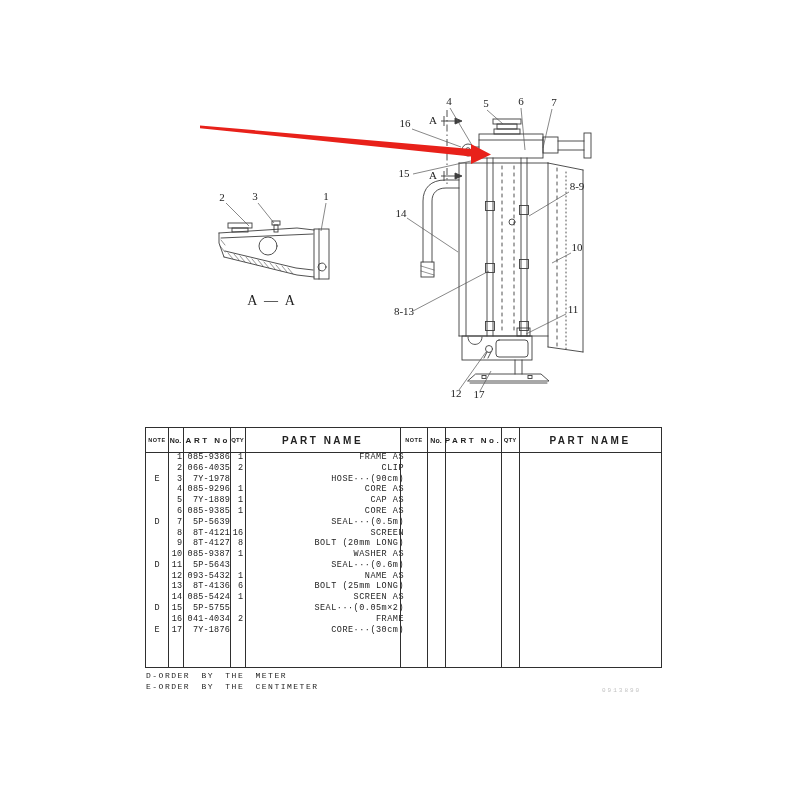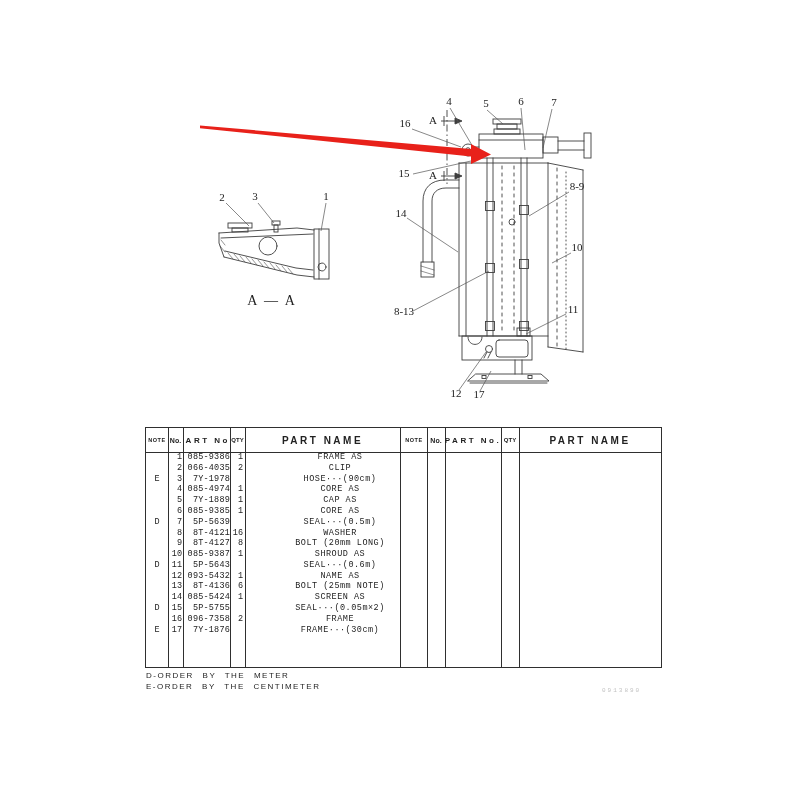--- a/index.html
+++ b/index.html
@@ -43,26 +43,26 @@
   .prow{
     position:absolute;left:0;width:100%;height:10.8px;
     font-family:"Liberation Mono","DejaVu Sans Mono",monospace;
     font-size:8.5px;line-height:10.8px;color:#1d1d1d;white-space:nowrap;
   }
   .c{position:absolute;top:0;height:10.8px;overflow:visible;}
   .c-note{left:0;width:22px;text-align:center;}
   .c-no{left:22px;width:14px;text-align:right;}
   .c-part{left:37px;width:47px;text-align:right;letter-spacing:.2px;}
   .c-qty{left:84px;width:13px;text-align:right;}
-  .c-name{left:99px;width:154px;text-align:center;padding-left:18px;letter-spacing:.5px;}
+  .c-name{left:99px;width:154px;text-align:right;padding-left:5px;letter-spacing:.5px;}
 
   
   .footnotes{
     position:absolute;left:146px;top:671px;
-    font-family:Liberation Sans, sans-serif;
+    font-family:Liberation Mono, monospace;
     font-size:8px;color:#1d1d1d;letter-spacing:1.5px;word-spacing:5px;line-height:10.5px;
     white-space:pre;
   }
   .doc-number{
     position:absolute;left:602px;top:687px;width:70px;
     font-family:"Liberation Mono","DejaVu Sans Mono",monospace;
     font-size:6px;color:#c2c2c2;letter-spacing:2px;
   }
 </style>
 </head>
@@ -239,21 +239,21 @@
         <div class="prow" style="top: 45.6px;">
           <span class="c c-note">E</span>
           <span class="c c-no">3</span>
           <span class="c c-part">7Y-1978</span>
           <span class="c c-qty"></span>
           <span class="c c-name">HOSE···(90cm)</span>
         </div>
         <div class="prow" style="top: 56.4px;">
           <span class="c c-note"></span>
           <span class="c c-no">4</span>
-          <span class="c c-part">085-4974</span>
+          <span class="c c-part">085-9296</span>
           <span class="c c-qty">1</span>
           <span class="c c-name">CORE AS</span>
         </div>
         <div class="prow" style="top: 67.2px;">
           <span class="c c-note"></span>
           <span class="c c-no">5</span>
           <span class="c c-part">7Y-1889</span>
           <span class="c c-qty">1</span>
           <span class="c c-name">CAP AS</span>
         </div>
@@ -269,84 +269,84 @@
           <span class="c c-no">7</span>
           <span class="c c-part">5P-5639</span>
           <span class="c c-qty"></span>
           <span class="c c-name">SEAL···(0.5m)</span>
         </div>
         <div class="prow" style="top: 99.6px;">
           <span class="c c-note"></span>
           <span class="c c-no">8</span>
           <span class="c c-part">8T-4121</span>
           <span class="c c-qty">16</span>
-          <span class="c c-name">WASHER</span>
+          <span class="c c-name">SCREEN</span>
         </div>
         <div class="prow" style="top: 110.4px;">
           <span class="c c-note"></span>
           <span class="c c-no">9</span>
           <span class="c c-part">8T-4127</span>
           <span class="c c-qty">8</span>
           <span class="c c-name">BOLT (20mm LONG)</span>
         </div>
         <div class="prow" style="top: 121.2px;">
           <span class="c c-note"></span>
           <span class="c c-no">10</span>
           <span class="c c-part">085-9387</span>
           <span class="c c-qty">1</span>
-          <span class="c c-name">SHROUD AS</span>
+          <span class="c c-name">WASHER AS</span>
         </div>
         <div class="prow" style="top: 132px;">
           <span class="c c-note">D</span>
           <span class="c c-no">11</span>
           <span class="c c-part">5P-5643</span>
           <span class="c c-qty"></span>
           <span class="c c-name">SEAL···(0.6m)</span>
         </div>
         <div class="prow" style="top: 142.8px;">
           <span class="c c-note"></span>
           <span class="c c-no">12</span>
           <span class="c c-part">093-5432</span>
           <span class="c c-qty">1</span>
           <span class="c c-name">NAME AS</span>
         </div>
         <div class="prow" style="top: 153px;">
           <span class="c c-note"></span>
           <span class="c c-no">13</span>
           <span class="c c-part">8T-4136</span>
           <span class="c c-qty">6</span>
-          <span class="c c-name">BOLT (25mm NOTE)</span>
+          <span class="c c-name">BOLT (25mm LONG)</span>
         </div>
         <div class="prow" style="top: 164.4px;">
           <span class="c c-note"></span>
           <span class="c c-no">14</span>
           <span class="c c-part">085-5424</span>
           <span class="c c-qty">1</span>
           <span class="c c-name">SCREEN AS</span>
         </div>
         <div class="prow" style="top: 175.2px;">
           <span class="c c-note">D</span>
           <span class="c c-no">15</span>
           <span class="c c-part">5P-5755</span>
           <span class="c c-qty"></span>
           <span class="c c-name">SEAL···(0.05m×2)</span>
         </div>
         <div class="prow" style="top: 186px;">
           <span class="c c-note"></span>
           <span class="c c-no">16</span>
-          <span class="c c-part">096-7358</span>
+          <span class="c c-part">041-4034</span>
           <span class="c c-qty">2</span>
           <span class="c c-name">FRAME</span>
         </div>
         <div class="prow" style="top: 196.8px;">
           <span class="c c-note">E</span>
           <span class="c c-no">17</span>
           <span class="c c-part">7Y-1876</span>
           <span class="c c-qty"></span>
-          <span class="c c-name">FRAME···(30cm)</span>
+          <span class="c c-name">CORE···(30cm)</span>
         </div>
       </div>
   </div>
 
   <div class="half half-right">
     <i class="vl" style="left:26px"></i>
     <i class="vl" style="left:44px"></i>
     <i class="vl" style="left:100px"></i>
     <i class="vl" style="left:118px"></i>
     <span class="hcell h-note">NOTE</span>

